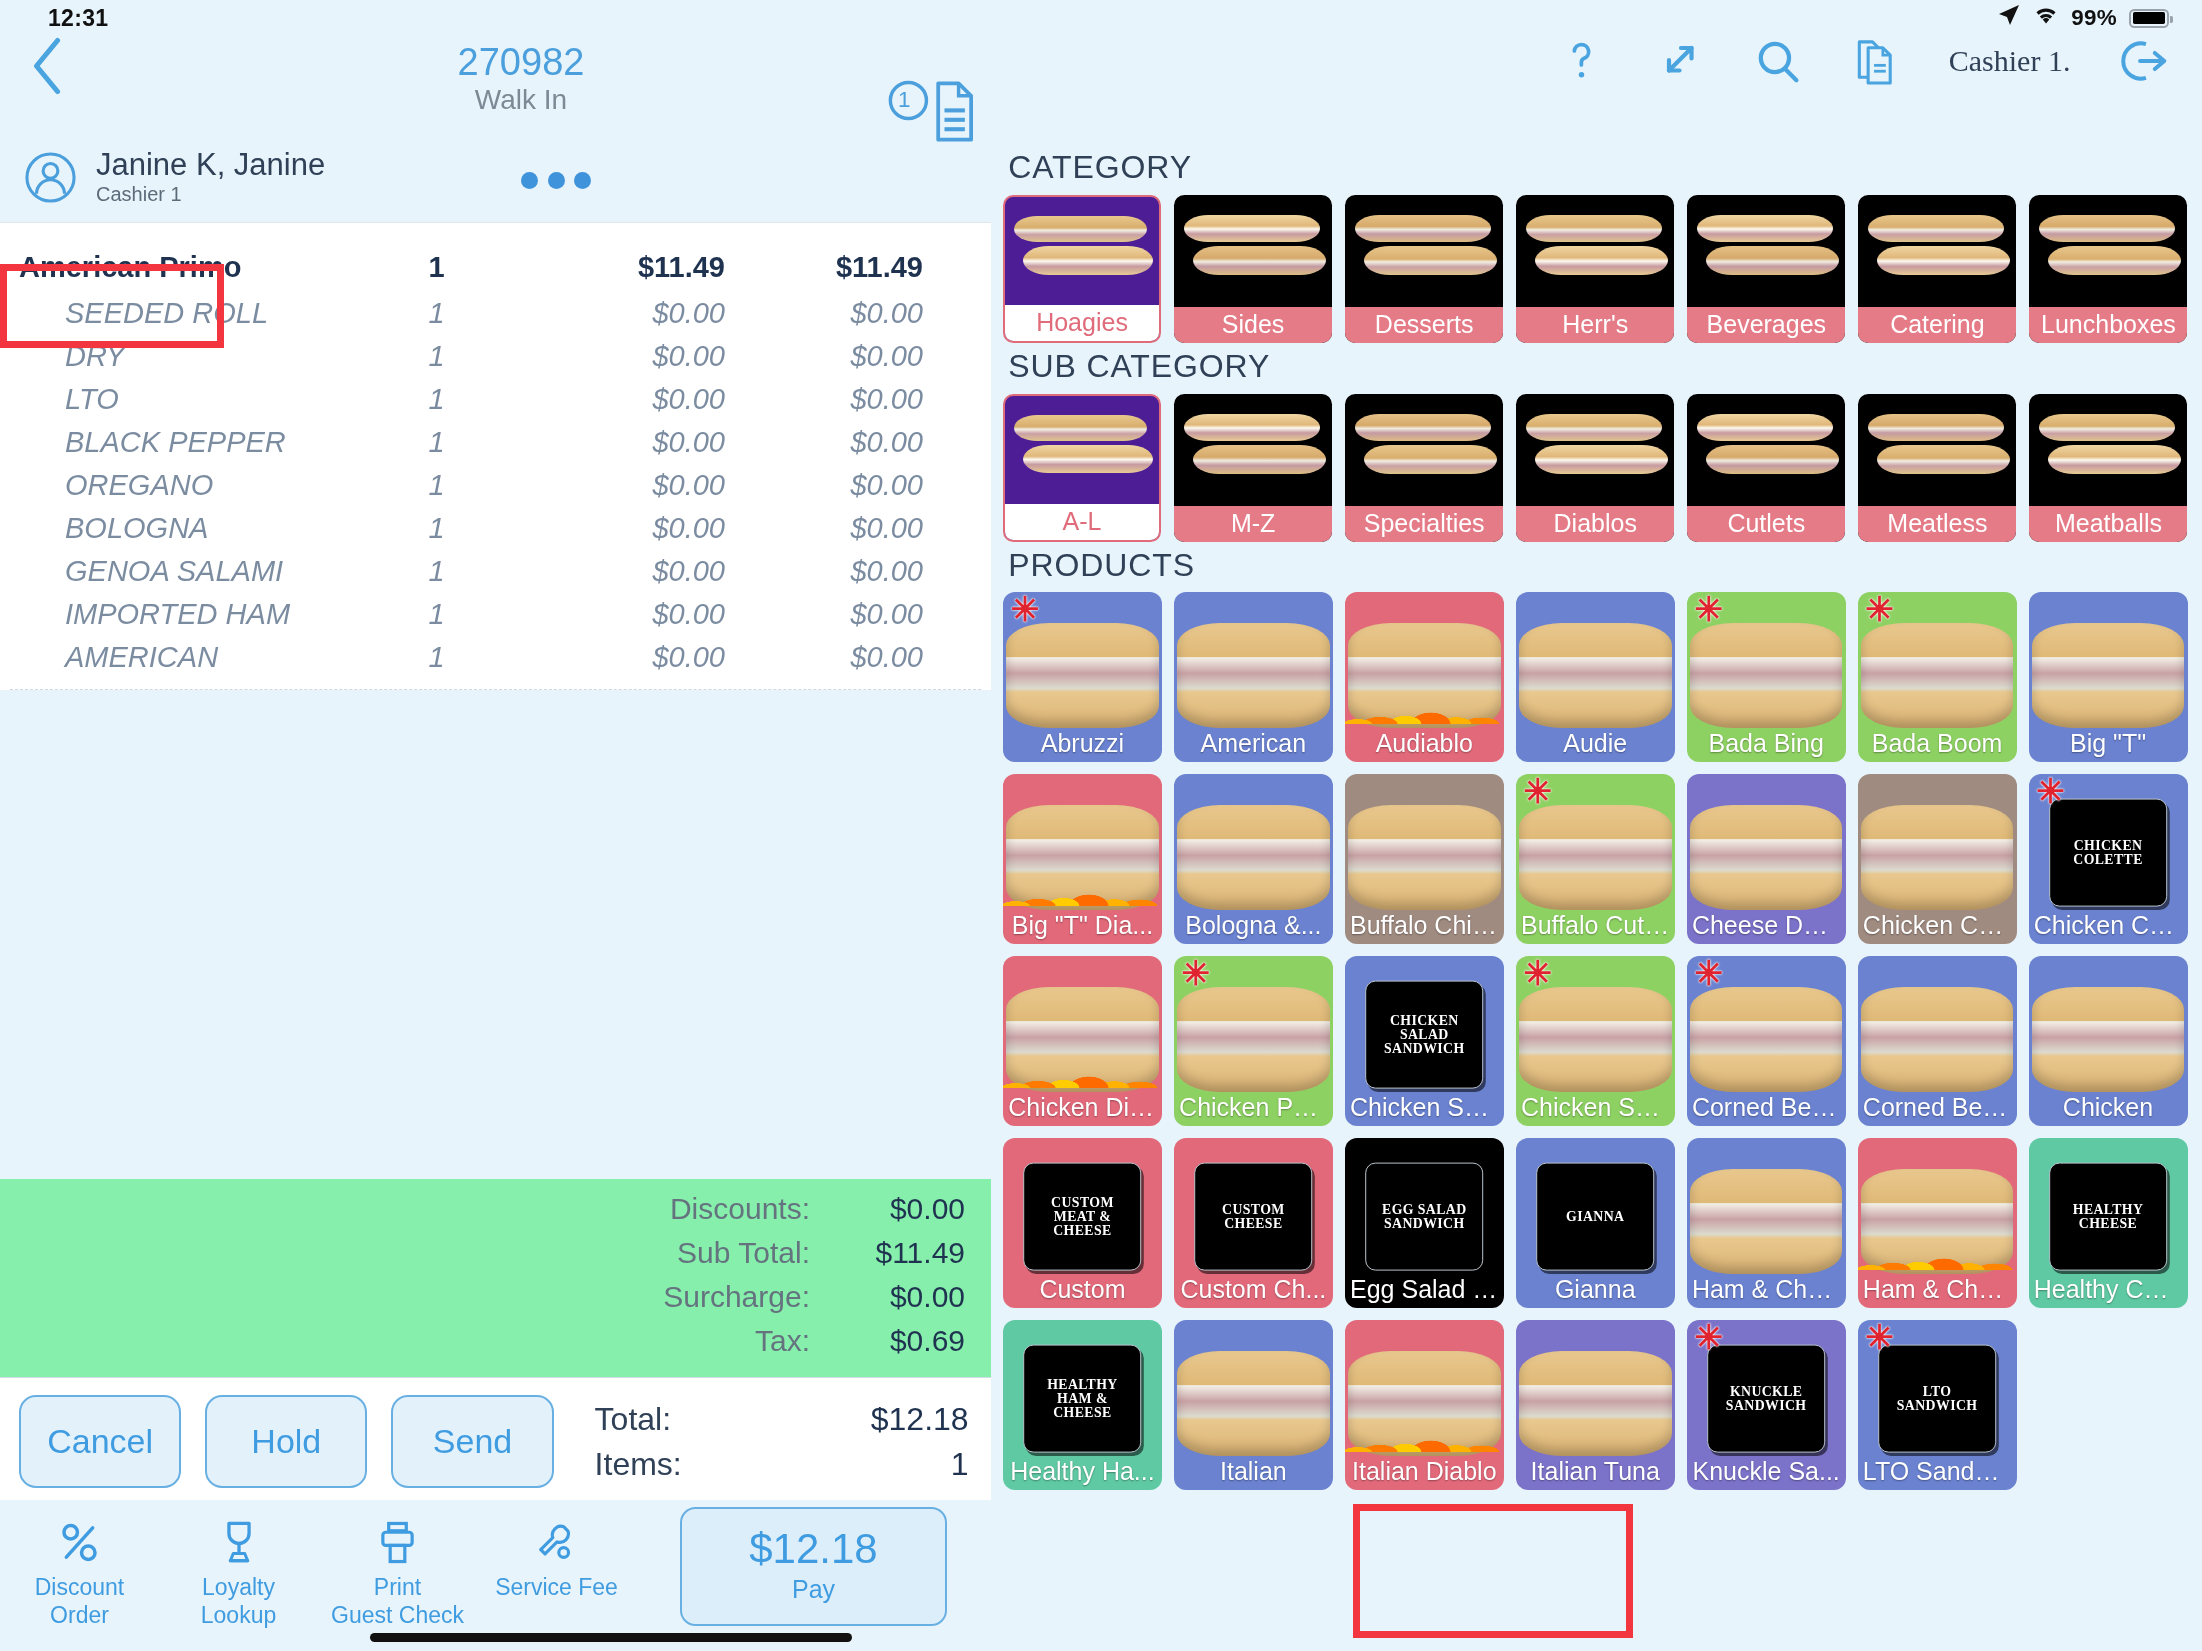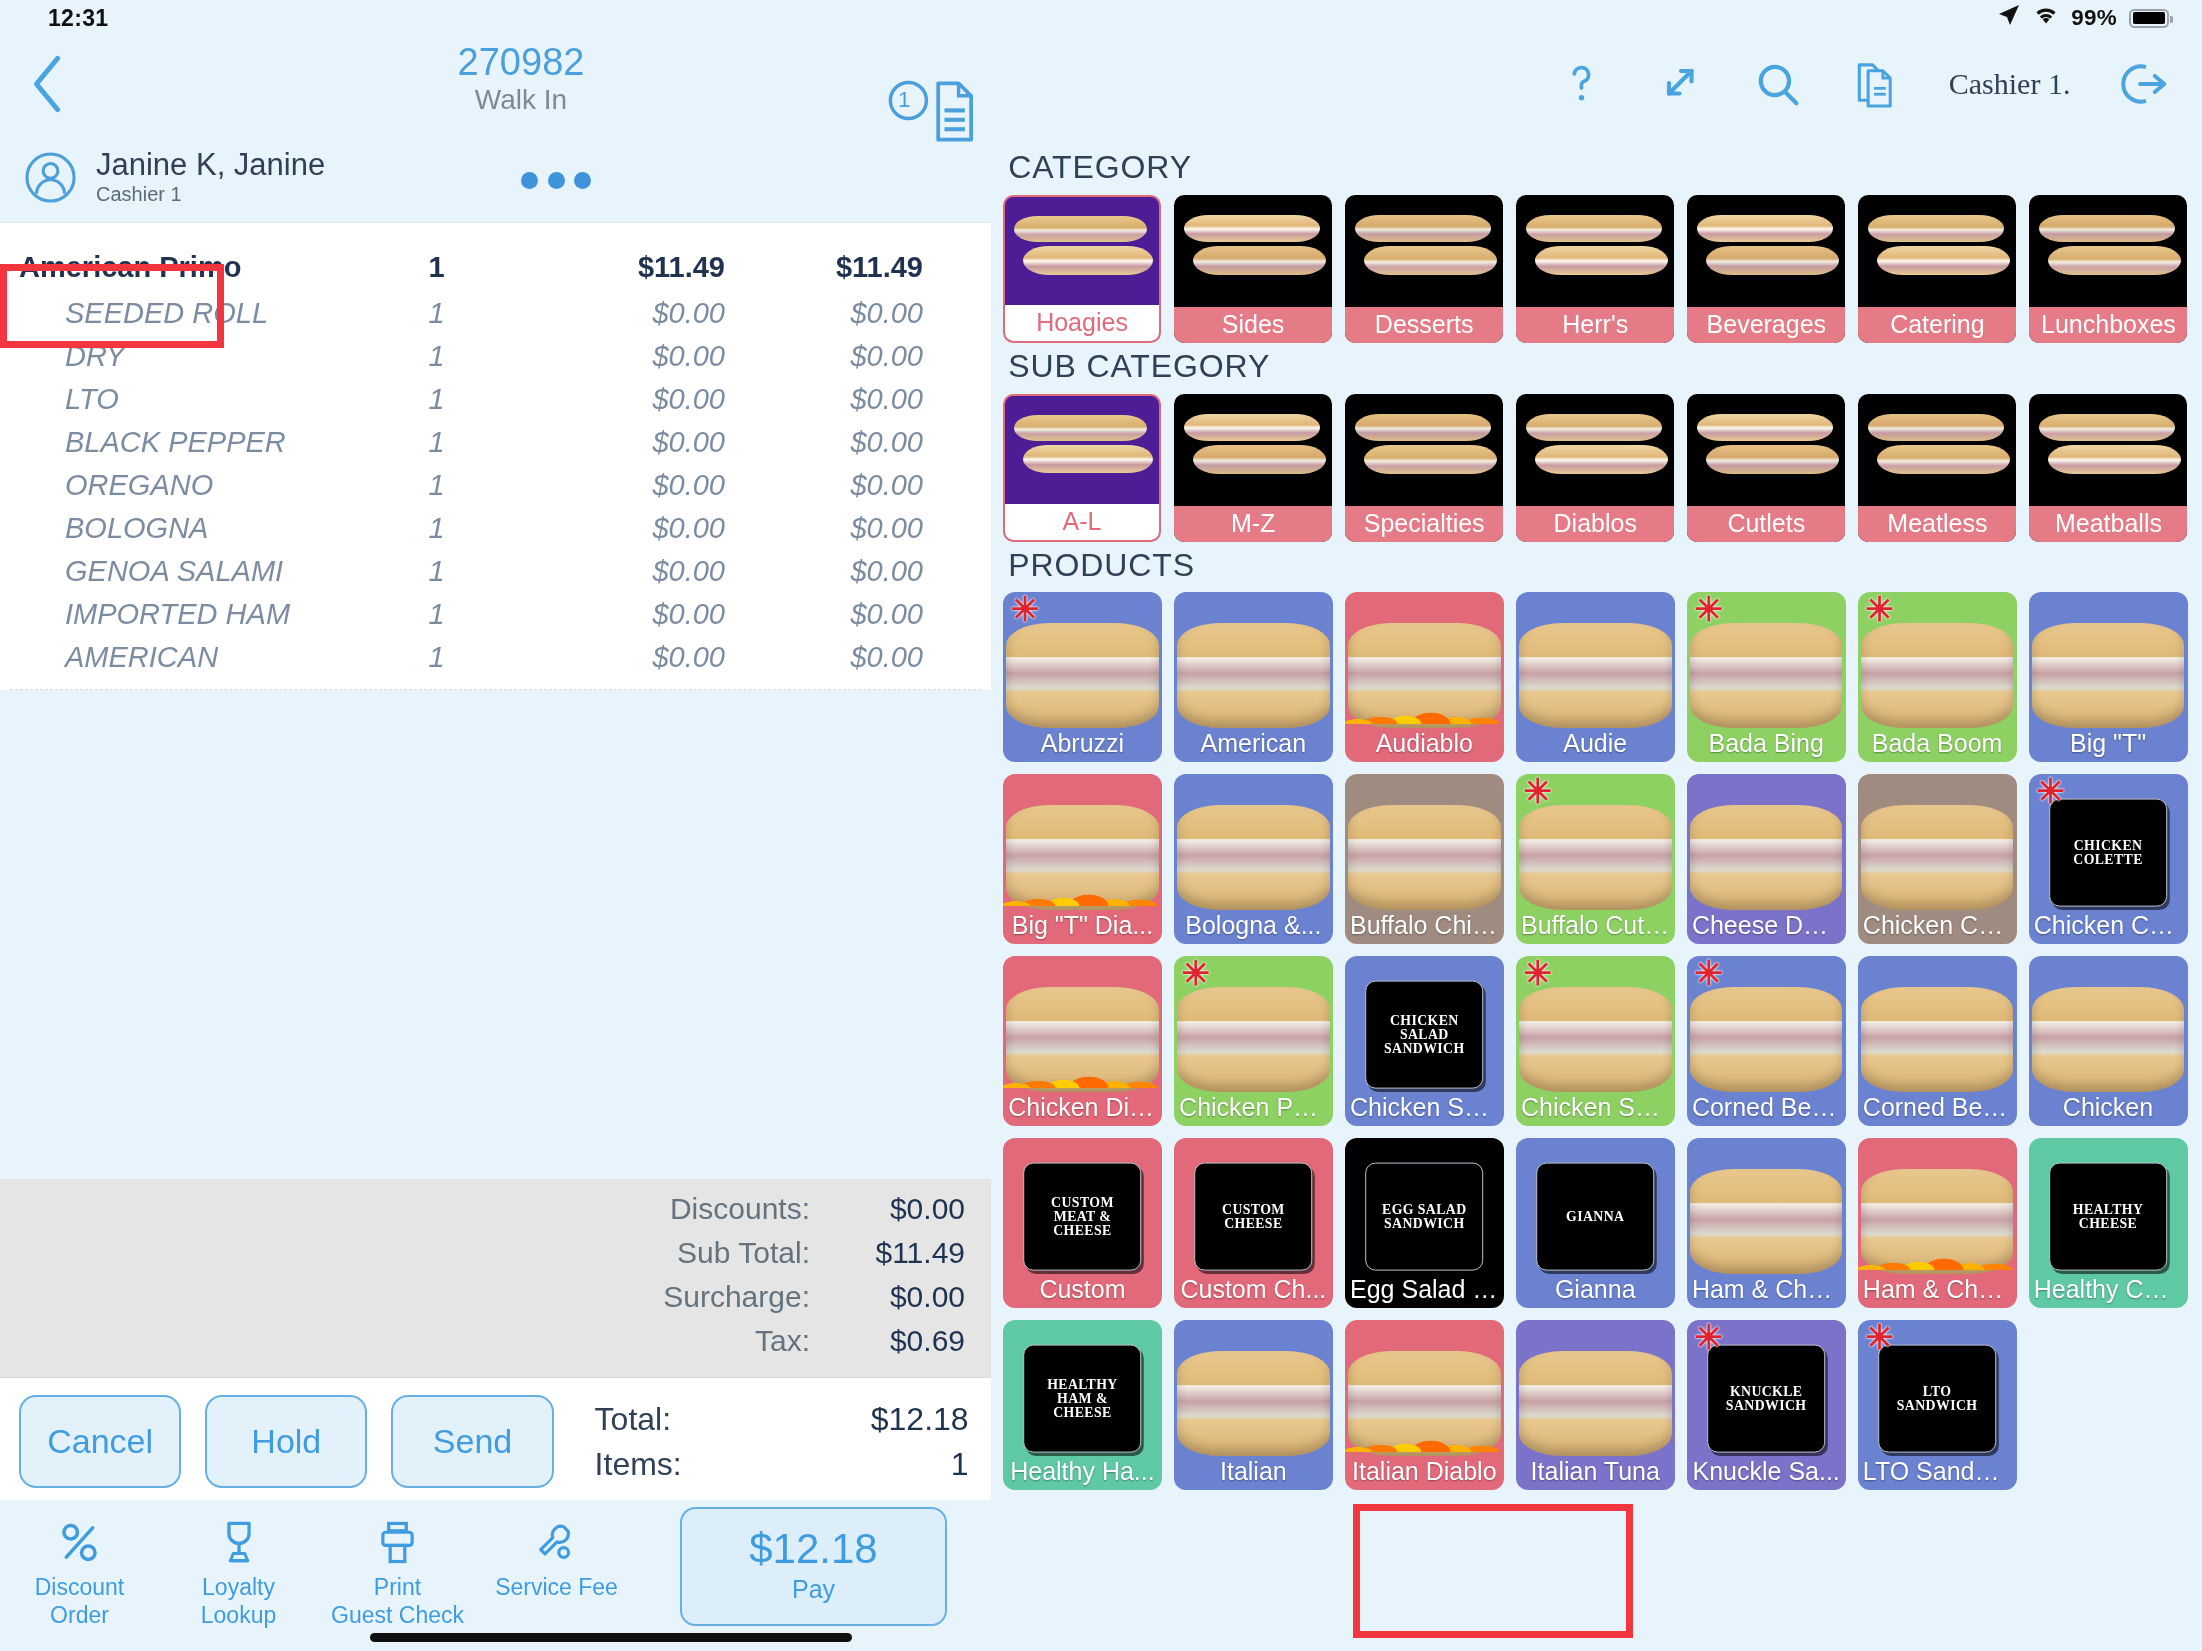--- a/index.html
+++ b/index.html
@@ -34,21 +34,21 @@
   }
   .batt i { display: block; height: 100%; width: 99%; background: #000; border-radius: 1.7px; }
   .batt:after {
     content: ""; position: absolute; right: -6px; top: 5.2px;
     width: 3.4px; height: 6.9px; background: #9aa3ab; border-radius: 0 1.7px 1.7px 0;
   }
 
   
   .header {
     height: 96px; flex: 0 0 96px;
-    display: flex; align-items: center; position: relative;
+    display: flex; align-items: flex-start; position: relative;
     padding: 0 26px 0 17px;
   }
   .back-chevron {
     width: 60px; height: 60px; display: flex; align-items: center; justify-content: center;
     color: #49a4e0; flex: 0 0 auto;
   }
   .order-title {
     position: absolute; left: 379px; top: 6.9px; width: 284px;
     text-align: center;
   }
@@ -93,21 +93,21 @@
   .irow.mod { font-style: italic; color: #7b8ca1; }
   .irow .nm { flex: 0 0 370px; }
   .irow.mod .nm { padding-left: 46px; flex: 0 0 370px; }
   .irow .qty { flex: 0 0 95px; text-align: center; }
   .irow .up { flex: 0 0 241px; text-align: right; }
   .irow .tp { flex: 0 0 198px; text-align: right; }
   .dashed { border-bottom: 1.7px dashed #cfd8e0; margin: 10.3px 10.3px 0 10.3px; }
 
   .totals-spacer { flex: 1 1 auto; background: #e8f4fb; }
   .totals {
-    background: #e5e5e5; padding: 8.6px 26px 13.8px 0;
+    background: #86efac; padding: 8.6px 26px 13.8px 0;
   }
   .trow { display: flex; justify-content: flex-end; align-items: center; height: 44px; font-size: 30px; }
   .trow .lab { color: #65737f; text-align: right; width: 310px; }
   .trow .val { color: #1f3350; text-align: right; width: 155px; }
 
   .action-bar {
     border-top: 1.7px solid #d2dde5; display: flex; align-items: center;
     padding: 17px 22.4px 12px 19px; gap: 24px;
   }
   .abtn {

